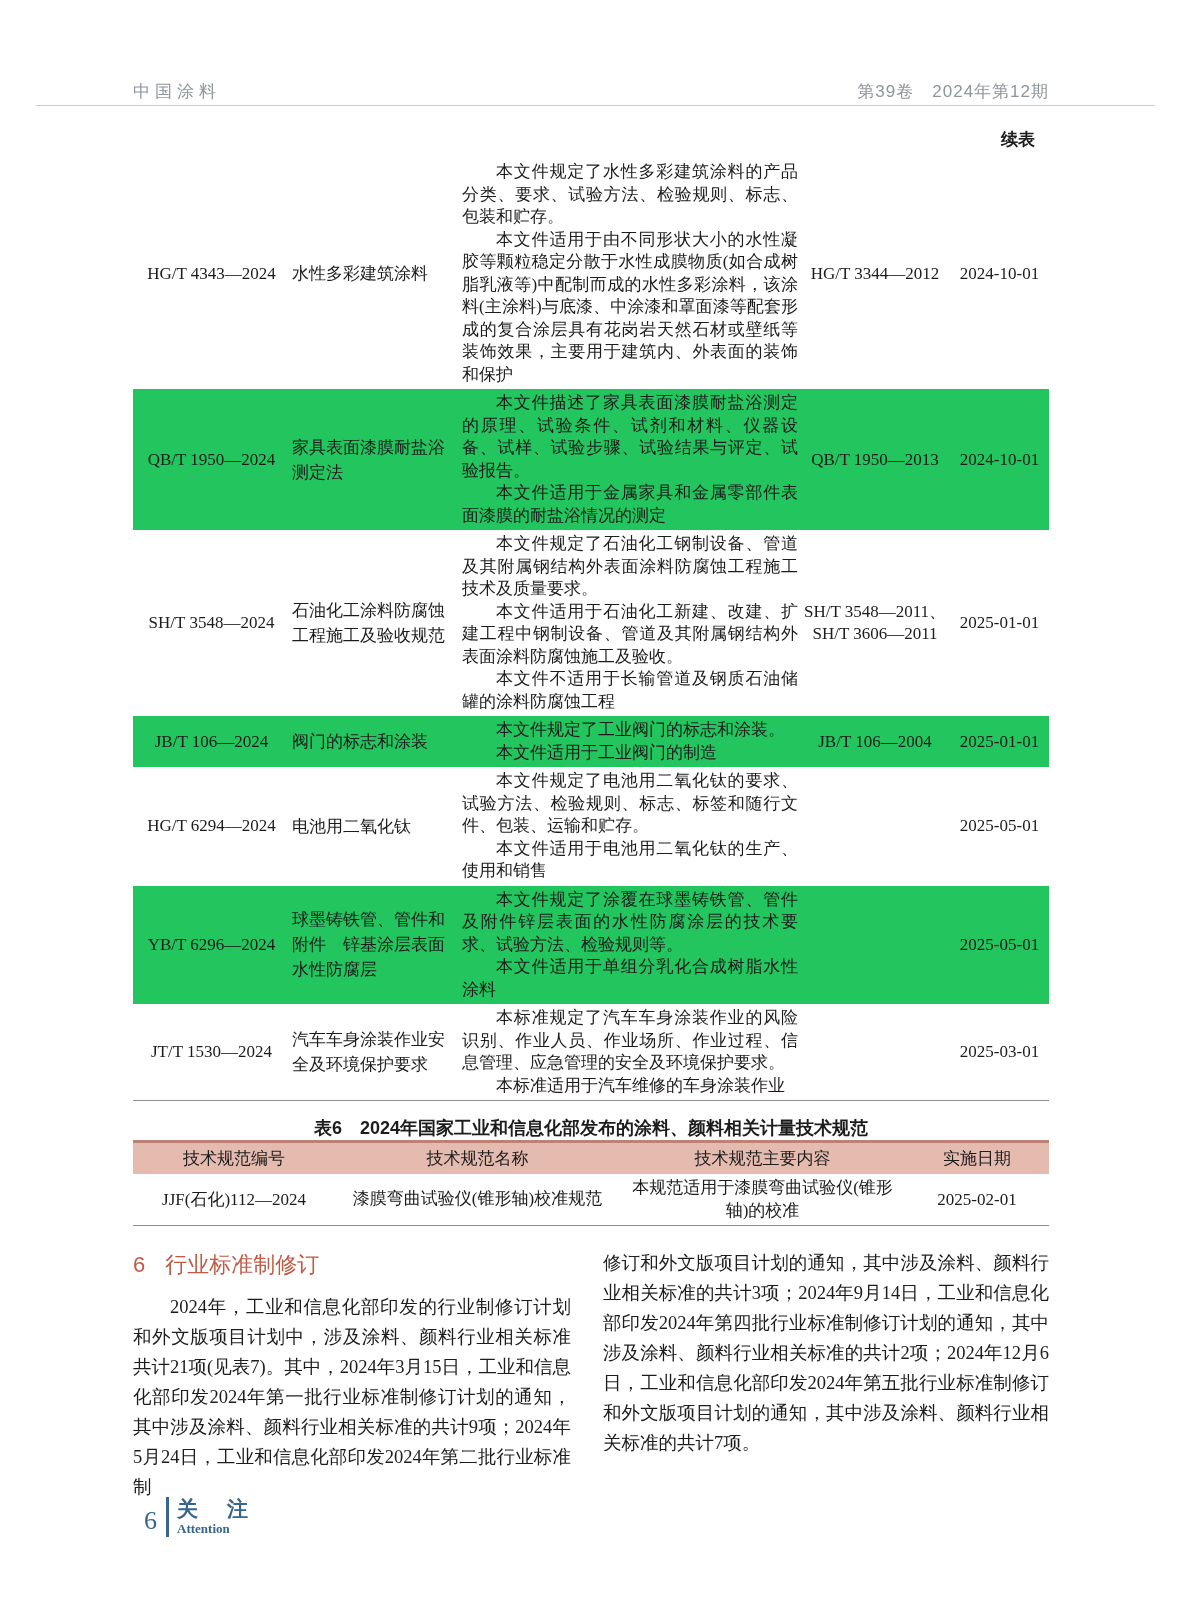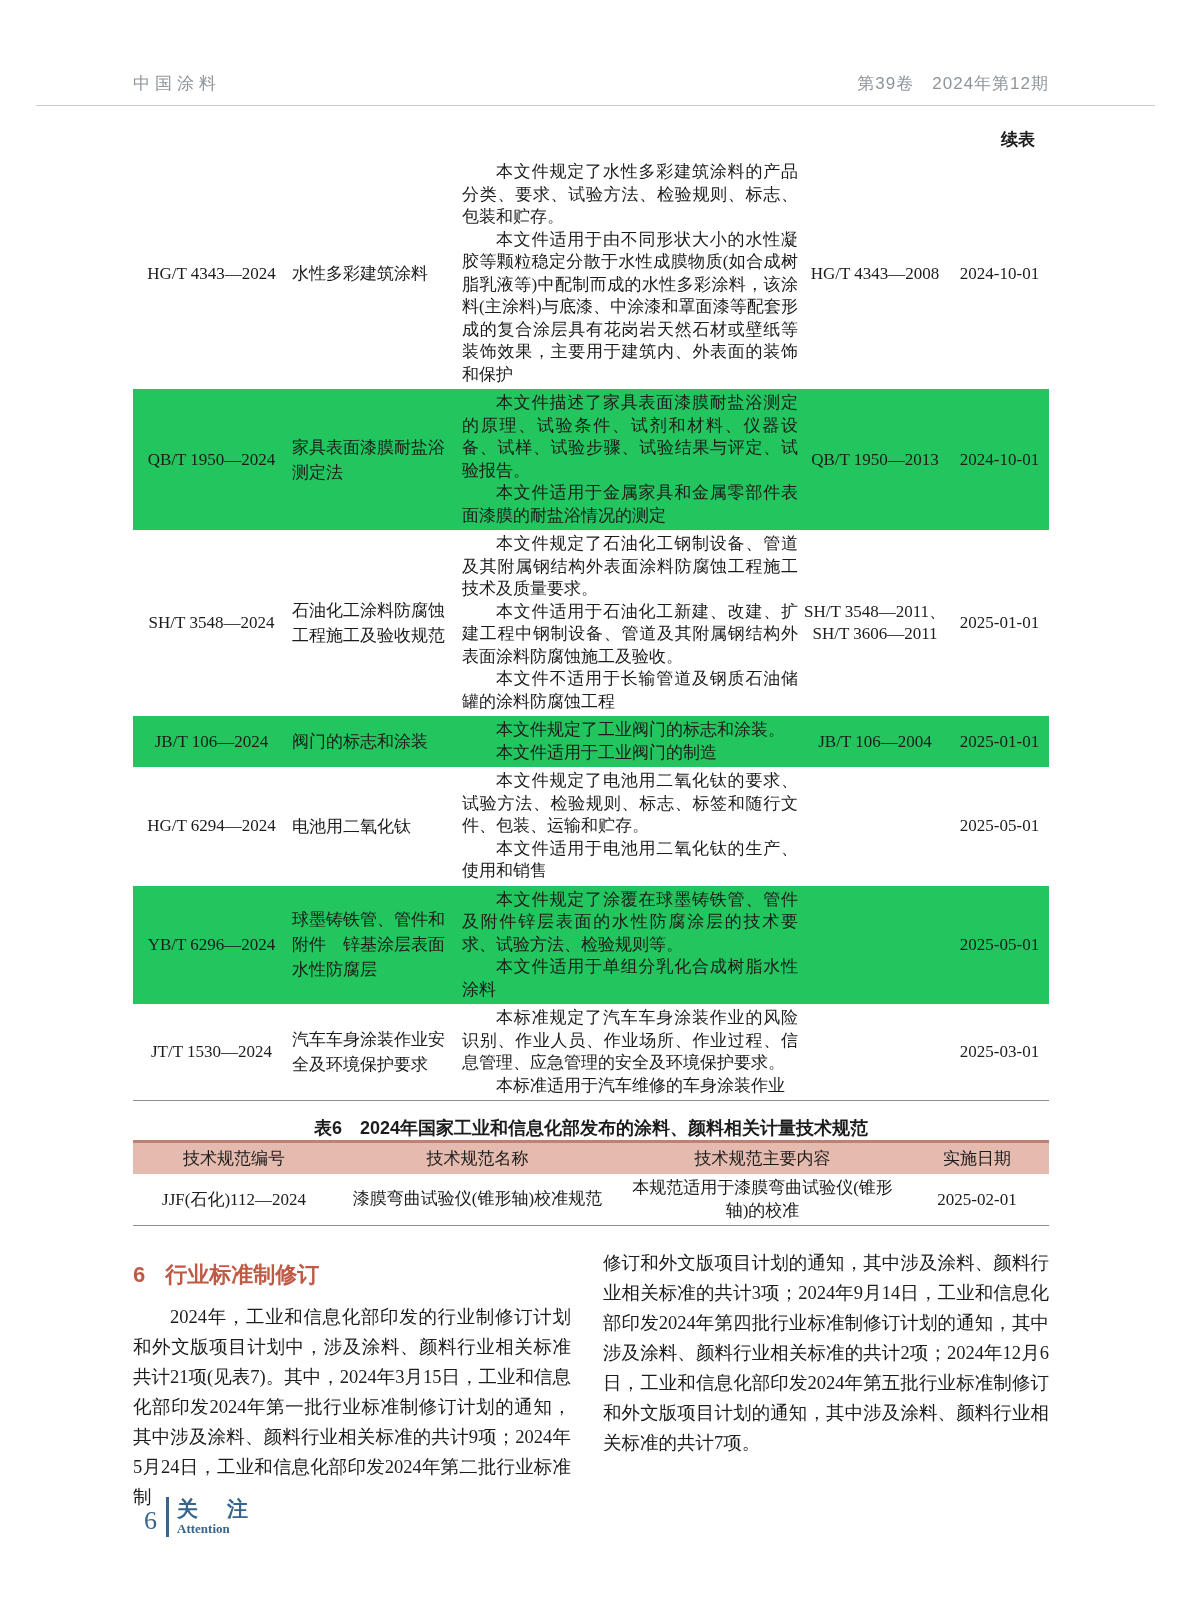--- a/index.html
+++ b/index.html
@@ -1,19 +1,19 @@
 <!DOCTYPE html>
 <html><head>
 <meta charset="utf-8">
 <style>
   html,body{margin:0;padding:0;background:#e8e8e8;}
   .page{position:relative;width:1187px;height:1600px;background:#ffffff;margin:0 auto;
         font-family:"Liberation Serif","DejaVu Serif",serif;color:#1c1c1c;overflow:hidden;}
   
-  .runhead{position:absolute;top:72px;left:133px;width:916px;display:flex;
+  .runhead{position:absolute;top:80px;left:133px;width:916px;display:flex;
            justify-content:space-between;align-items:flex-end;}
   .runhead .jname{font-family:"Liberation Sans","DejaVu Sans",sans-serif;
                   font-size:17px;color:#8d959c;letter-spacing:5px;}
   .runhead .issue{font-family:"Liberation Sans","DejaVu Sans",sans-serif;
                   font-size:17px;color:#8d959c;letter-spacing:1px;}
   .head-rule{position:absolute;top:105px;left:36px;right:32px;border-top:1.6px solid #c6cbd0;}
   
   .main{position:absolute;top:128px;left:133px;width:916px;}
   .cont-label{text-align:right;font-family:"Liberation Sans","DejaVu Sans",sans-serif;
               font-weight:bold;font-size:17px;padding-right:14px;margin-bottom:7px;}
@@ -32,22 +32,22 @@
   td.c-name2{text-align:center;line-height:22.5px;}
   
   .cap-zh{margin-top:15px;text-align:center;font-family:"Liberation Sans","DejaVu Sans",sans-serif;
           font-weight:bold;font-size:18px;}
   .cap-en{margin-top:6px;text-align:center;font-weight:bold;font-size:16.5px;line-height:26px;
           padding:0 4px;margin-bottom:8px;}
   
   .section{margin-top:22px;display:flex;gap:32px;}
   .colL{width:438px;}
   .colR{width:446px;}
-  .sec-head{font-family:"Liberation Sans","DejaVu Sans",sans-serif;font-weight:bold;
-            font-size:22px;color:#bf5a45;margin:12px 0 12px 0;}
+  .sec-head{font-family:"Liberation Sans","DejaVu Sans",sans-serif;font-weight:normal;
+            font-size:22px;color:#bf5a45;margin:2px 0 12px 0;}
   .sec-head .num{margin-right:20px;}
   .bodytext{font-size:18.5px;line-height:30px;text-align:justify;}
   .bodytext.indent{text-indent:2em;}
   
   .pagefoot{position:absolute;top:1497px;left:144px;display:flex;align-items:stretch;}
   .pf-num{font-size:26px;color:#38658c;align-self:flex-end;margin-right:9px;margin-bottom:1px;}
   .pf-bar{width:3px;background:#38658c;margin-right:8px;}
   .pf-zh{font-family:"Liberation Sans","DejaVu Sans",sans-serif;font-weight:bold;
          font-size:21px;color:#38658c;letter-spacing:4px;line-height:24px;}
   .pf-en{font-weight:bold;font-size:13px;color:#38658c;line-height:16px;}
@@ -77,21 +77,21 @@
       </colgroup>
       <tbody>
 
       <tr>
         <td class="c-code">HG/T 4343—2024</td>
         <td class="c-name">水性多彩建筑涂料</td>
         <td class="c-cont">
           <p>本文件规定了水性多彩建筑涂料的产品分类、要求、试验方法、检验规则、标志、包装和贮存。</p>
           <p>本文件适用于由不同形状大小的水性凝胶等颗粒稳定分散于水性成膜物质(如合成树脂乳液等)中配制而成的水性多彩涂料，该涂料(主涂料)与底漆、中涂漆和罩面漆等配套形成的复合涂层具有花岗岩天然石材或壁纸等装饰效果，主要用于建筑内、外表面的装饰和保护</p>
         </td>
-        <td class="c-repl">HG/T 4343—2008</td>
+        <td class="c-repl">HG/T 3344—2012</td>
         <td class="c-date">2024-10-01</td>
       </tr>
 
       <tr class="shaded">
         <td class="c-code">QB/T 1950—2024</td>
         <td class="c-name">家具表面漆膜耐盐浴测定法</td>
         <td class="c-cont">
           <p>本文件描述了家具表面漆膜耐盐浴测定的原理、试验条件、试剂和材料、仪器设备、试样、试验步骤、试验结果与评定、试验报告。</p>
           <p>本文件适用于金属家具和金属零部件表面漆膜的耐盐浴情况的测定</p>
         </td>

